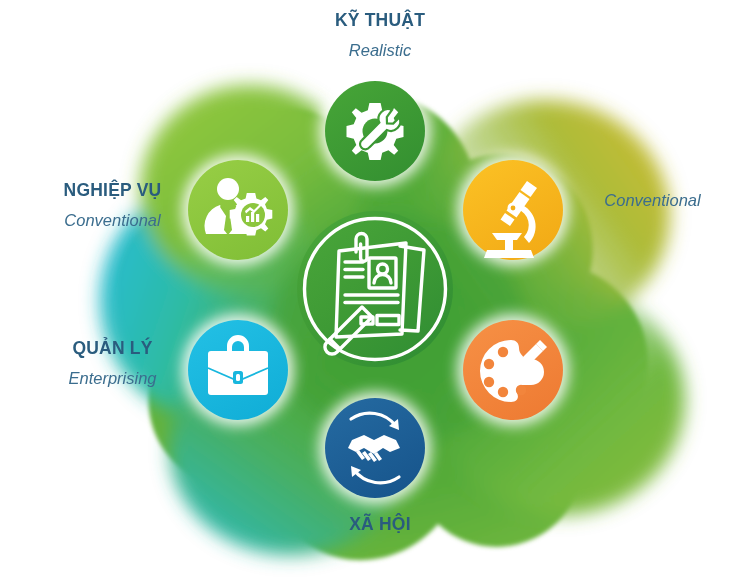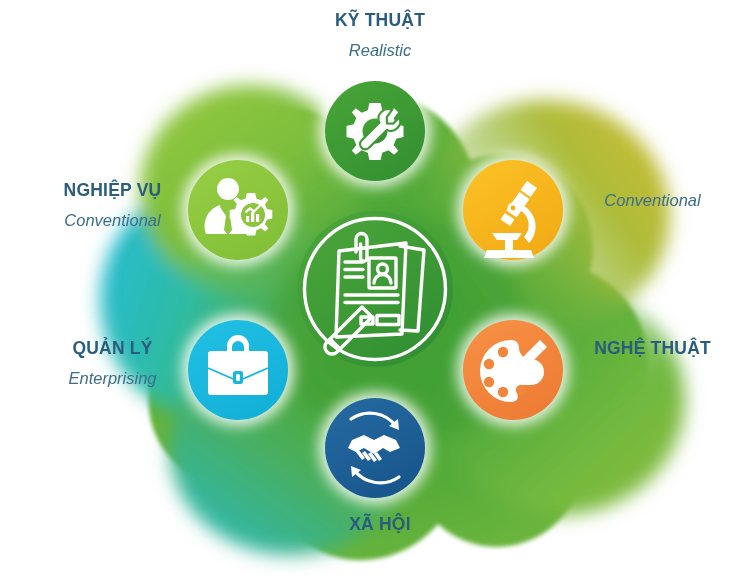--- a/index.html
+++ b/index.html
@@ -344,21 +344,20 @@
   <div class="label" id="label-realistic">
     <span class="title">KỸ THUẬT</span>
     <span class="subtitle">Realistic</span>
   </div>
 
   <div class="label" id="label-investigative">
     <span class="subtitle">Conventional</span>
   </div>
 
   <div class="label" id="label-artistic">
-    <span class="title">NGHỆ THUẬT</span>
   </div>
 
   <div class="label" id="label-social">
     <span class="title">XÃ HỘI</span>
   </div>
 
   <div class="label" id="label-conventional">
     <span class="title">NGHIỆP VỤ</span>
     <span class="subtitle">Conventional</span>
   </div>

